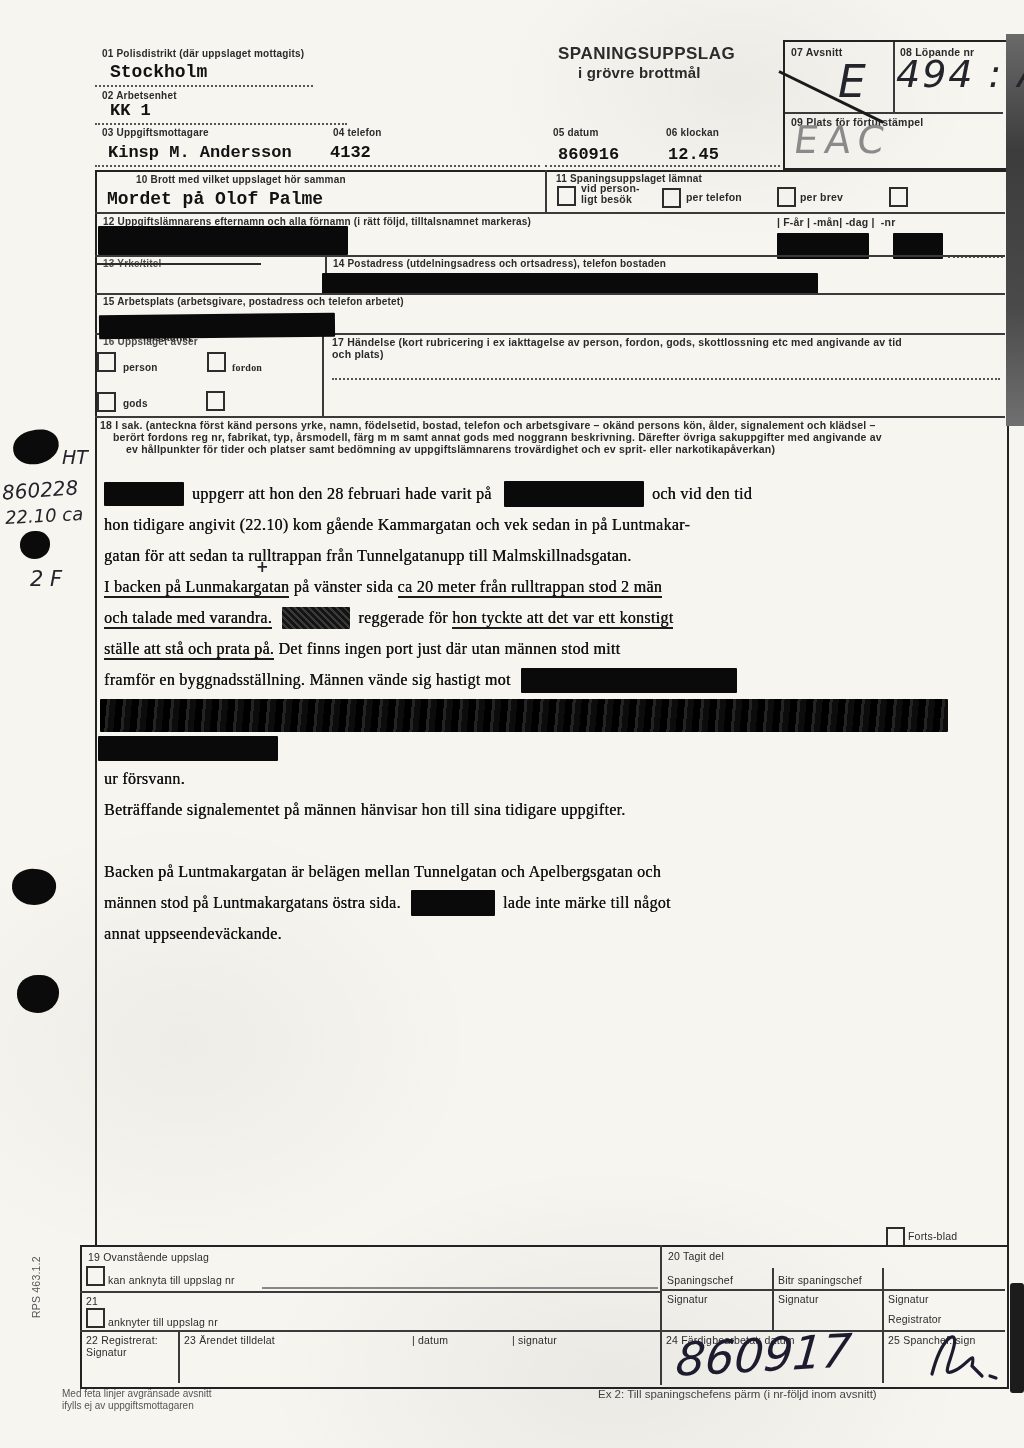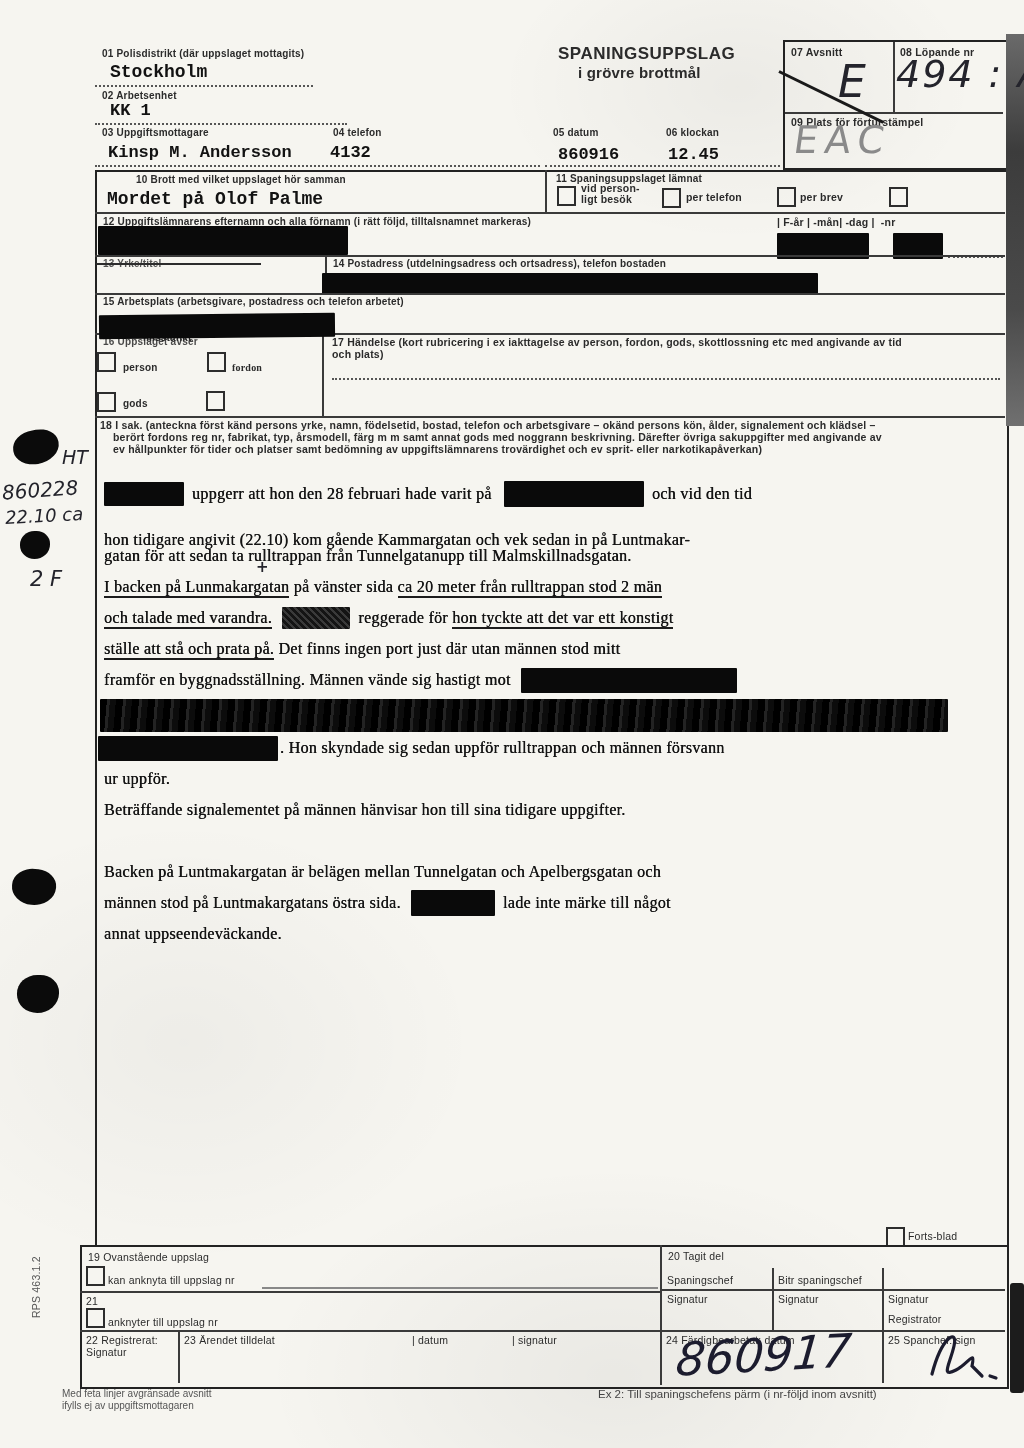--- a/index.html
+++ b/index.html
@@ -112,33 +112,33 @@
   <div class="lbl" style="left:123px;top:362px;">person</div>
   <div class="cb" style="left:207px;top:352px;"></div>
   <div class="lbl" style="left:232px;top:362px;font-family:Liberation Serif, serif;">fordon</div>
   <div class="cb" style="left:97px;top:392px;"></div>
   <div class="lbl" style="left:123px;top:398px;">gods</div>
   <div class="cb" style="left:206px;top:391px;"></div>
   <div class="hl" style="left:95px;top:416px;width:910px;"></div>
 
   <div class="lbl sm" style="left:100px;top:419px;font-weight:bold;">18 I sak. (anteckna först känd persons yrke, namn, födelsetid, bostad, telefon och arbetsgivare – okänd persons kön, ålder, signalement och klädsel –</div>
   <div class="lbl sm" style="left:113px;top:431px;font-weight:bold;">berört fordons reg nr, fabrikat, typ, årsmodell, färg m m samt annat gods med noggrann beskrivning. Därefter övriga sakuppgifter med angivande av</div>
-  <div class="lbl sm" style="left:113px;top:443px;font-weight:bold;">ev hållpunkter för tider och platser samt bedömning av uppgiftslämnarens trovärdighet och ev sprit- eller narkotikapåverkan)</div>
+  <div class="lbl sm" style="left:126px;top:443px;font-weight:bold;">ev hållpunkter för tider och platser samt bedömning av uppgiftslämnarens trovärdighet och ev sprit- eller narkotikapåverkan)</div>
 
   <div class="bline" style="left:104px;top:481px;"><span class="redact inl" style="width:80px;height:24px;"></span><span>uppgerr att hon den 28 februari hade varit på</span> <span class="redact inl" style="width:140px;height:26px;margin-left:8px;"></span><span>och vid den tid</span></div>
-  <div class="bline" style="left:104px;top:512px;margin-top:15px;">hon tidigare angivit (22.10) kom gående Kammargatan och vek sedan in på Luntmakar-</div>
+  <div class="bline" style="left:104px;top:512px;">hon tidigare angivit (22.10) kom gående Kammargatan och vek sedan in på Luntmakar-</div>
   <div class="bline" style="left:104px;top:543px;">gatan för att sedan ta rulltrappan från Tunnelgatanupp till Malmskillnadsgatan.</div>
   <div class="hand" style="left:256px;top:558px;font-size:15px;font-weight:bold;">+</div>
   <div class="bline" style="left:104px;top:574px;"><span class="u">I backen på Lunmakargatan</span><span> på vänster sida </span><span class="u">ca 20 meter från rulltrappan stod 2 män</span></div>
   <div class="bline" style="left:104px;top:636px;"><span class="u">ställe att stå och prata på.</span><span> Det finns ingen port just där utan männen stod mitt</span></div>
   <div class="bline" style="left:104px;top:605px;"><span class="u">och talade med varandra.</span> <span class="redact inl scr" style="width:68px;height:22px;margin-left:6px;"></span><span>reggerade för</span> <span class="u">hon tyckte att det var ett konstigt</span></div>
   <div class="bline" style="left:104px;top:667px;"><span>framför en byggnadsställning. Männen vände sig hastigt mot</span> <span class="redact inl" style="width:216px;height:25px;margin-left:6px;"></span></div>
   <div class="redact tex" style="left:100px;top:699px;width:848px;height:33px;"></div>
-  <div class="bline" style="left:98px;top:735px;"><span class="redact inl" style="width:180px;height:25px;margin-right:2px;"></span><span>. Hon skyndade sig sedan uppför rulltrappan och männen försvann</span></div>
-  <div class="bline" style="left:104px;top:766px;">ur uppför.</div>
+  <div class="bline" style="left:98px;top:735px;"><span class="redact inl" style="width:180px;height:25px;margin-right:2px;"></span></div>
+  <div class="bline" style="left:104px;top:766px;">ur försvann.</div>
   <div class="bline" style="left:104px;top:797px;">Beträffande signalementet på männen hänvisar hon till sina tidigare uppgifter.</div>
   <div class="bline" style="left:104px;top:859px;text-align:right;">Backen på Luntmakargatan är belägen mellan Tunnelgatan och Apelbergsgatan och</div>
   <div class="bline" style="left:104px;top:890px;"><span>männen stod på Luntmakargatans östra sida.</span> <span class="redact inl" style="width:84px;height:26px;margin-left:6px;"></span><span>lade inte märke till något</span></div>
   <div class="bline" style="left:104px;top:921px;">annat uppseendeväckande.</div>
 
   <div class="blob" style="left:13px;top:430px;width:46px;height:34px;transform:rotate(-10deg);"></div>
   <div class="blob" style="left:20px;top:531px;width:30px;height:28px;"></div>
   <div class="blob" style="left:12px;top:869px;width:44px;height:36px;transform:rotate(6deg);"></div>
   <div class="blob" style="left:17px;top:975px;width:42px;height:38px;"></div>
   <div class="hand" style="left:62px;top:446px;font-size:19px;">HT</div>

